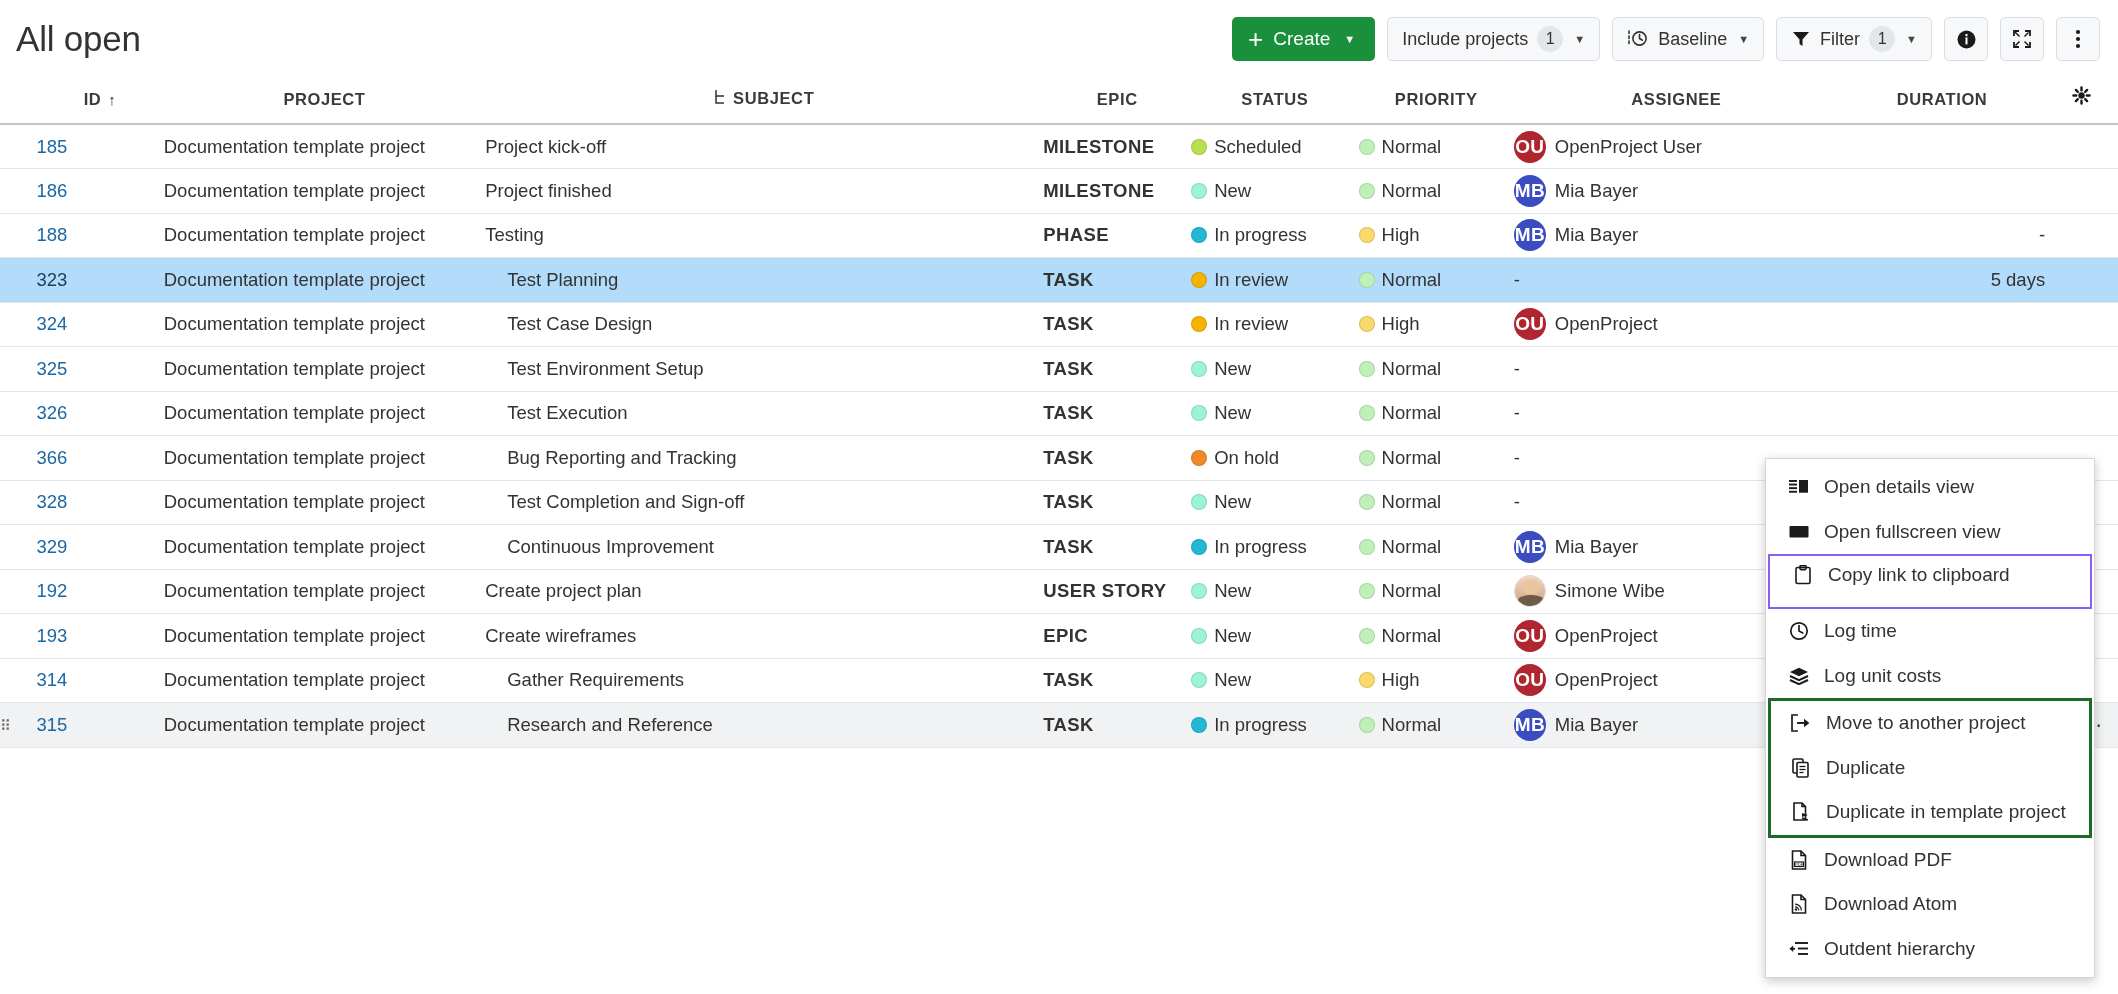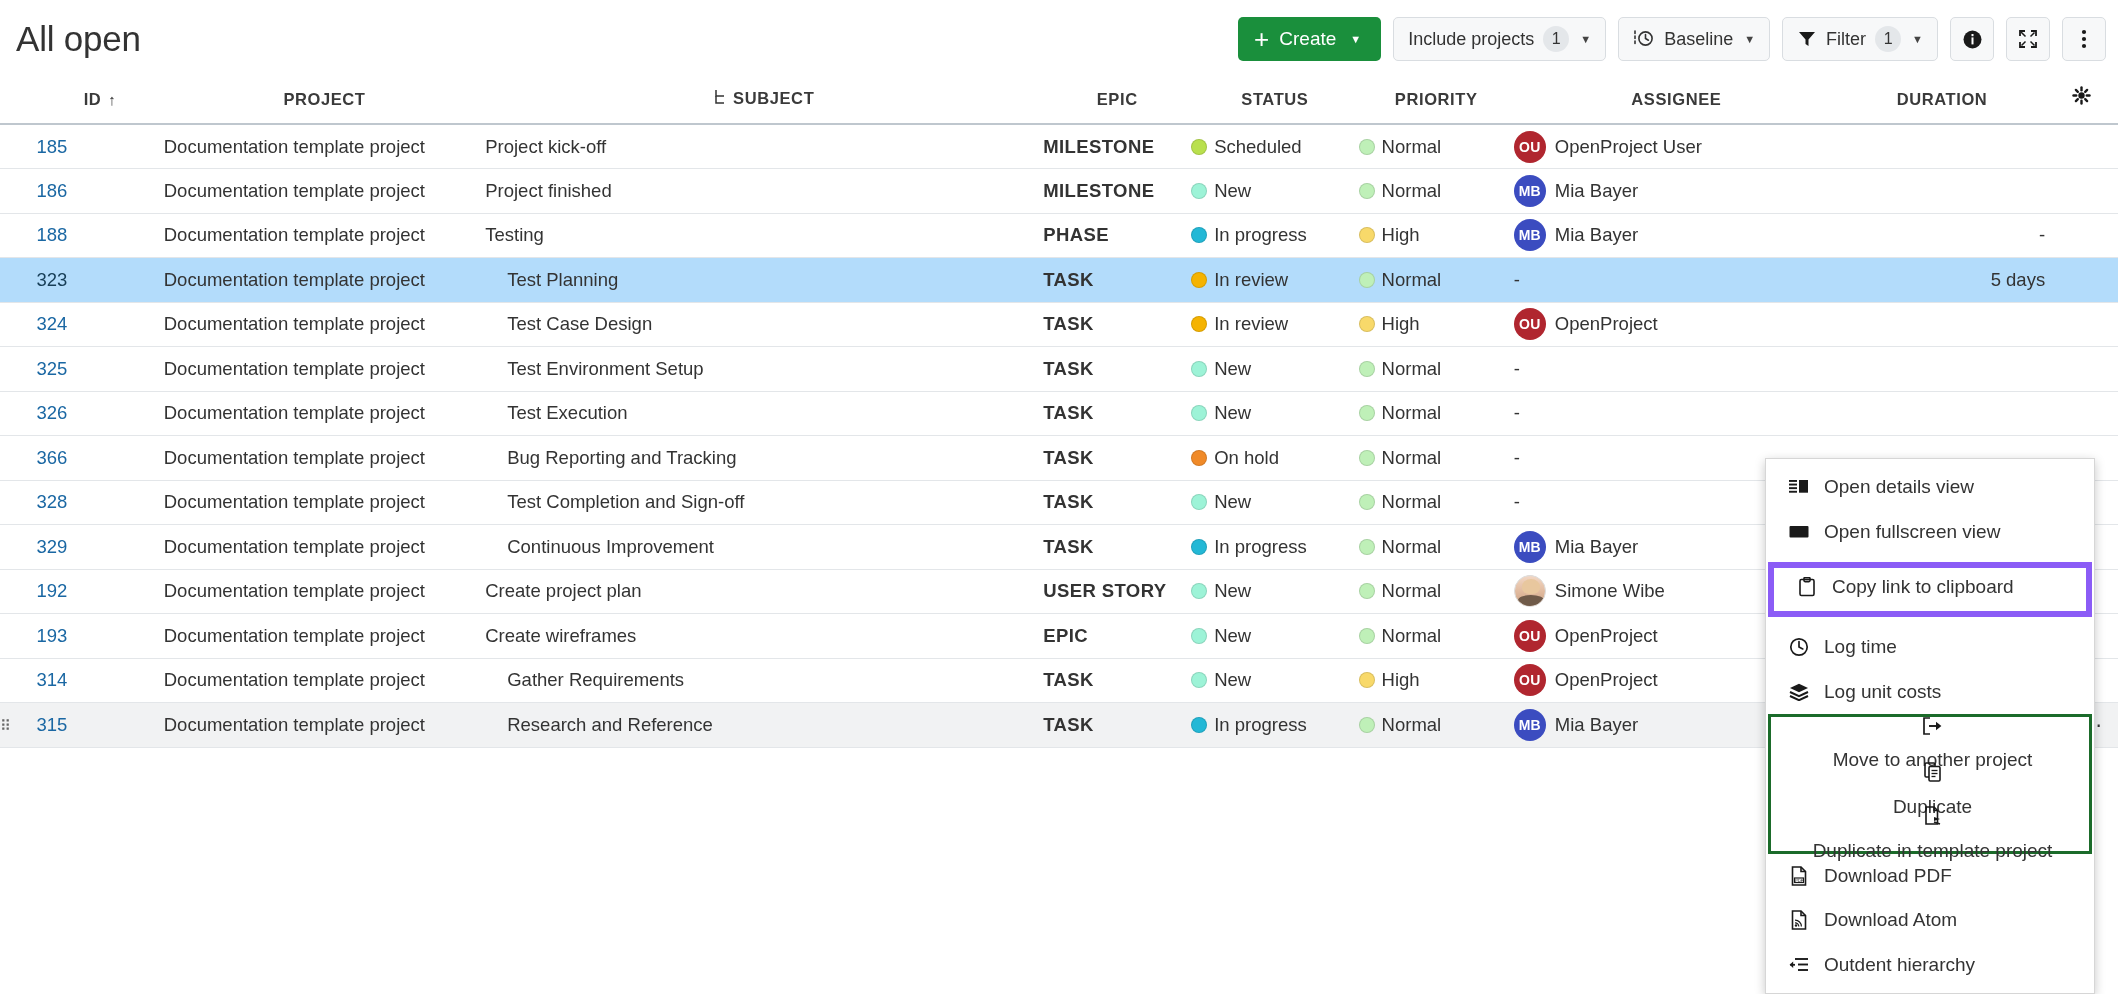--- a/index.html
+++ b/index.html
@@ -10,21 +10,21 @@
     color: #333333;
     overflow: hidden;
   }
 
   
   .toolbar {
     position: relative;
     height: 78px;
     display: flex;
     align-items: center;
-    padding: 0 12px 0 16px;
+    padding: 0 18px 0 16px;
   }
   .page-title {
     font-size: 35px;
     font-weight: 400;
     color: #333333;
     letter-spacing: -0.2px;
     flex: 0 0 auto;
   }
   .toolbar-right {
     margin-left: auto;
@@ -144,21 +144,21 @@
     display: inline-block; width: 16px; height: 16px;
     border-radius: 50%; margin-right: 7px; vertical-align: -2px;
     border: 1px solid rgba(0,0,0,0.12);
   }
   .dash { color: #333; }
   td.c-asgn { }
   .asgn { display: flex; align-items: center; gap: 9px; }
   .avatar {
     width: 32px; height: 32px; border-radius: 50%;
     display: flex; align-items: center; justify-content: center;
-    font-size: 14px; font-weight: 700; color: #fff; flex: 0 0 auto;
+    font-size: 19px; font-weight: 700; color: #fff; flex: 0 0 auto;
     letter-spacing: 0.3px;
   }
   .av-OU { background: #B0262F; }
   .av-MB { background: #3B4CC0; }
   .av-photo {
     background: linear-gradient(180deg,#F2D7C4 0%,#E0B99D 55%,#C9A184 100%);
     border: 1px solid #ddd;
     position: relative; overflow: hidden;
   }
   .av-photo::before {
@@ -195,29 +195,29 @@
     display: flex; align-items: center; gap: 14px;
     height: 44.5px;
     padding: 0 14px 0 22px;
     font-size: 19px;
     color: #333;
     cursor: pointer;
     background: #fff;
   }
   .ctx-ico { width: 22px; display:flex; align-items:center; justify-content:center; flex:0 0 auto; color:#1A1A1A; }
   .ctx-hl-single {
-    border: 6px solid #8b5cf6;
-    margin: 8px 2px;
+    border: 2px solid #8b5cf6;
+    margin: 0 2px;
     height: 55px;
   }
   .ctx-group-hl {
     border: 3px solid #1B6B2A;
     margin: 0 2px;
   }
-  .ctx-group-hl .ctx-item { padding-left: 19px; flex-direction: column; }
+  .ctx-group-hl .ctx-item { padding-left: 19px; }
 
   
   svg { display:block; }
 </style>
 </head>
 <body>
 
 <div class="toolbar">
   <h1 class="page-title">All open</h1>
 

